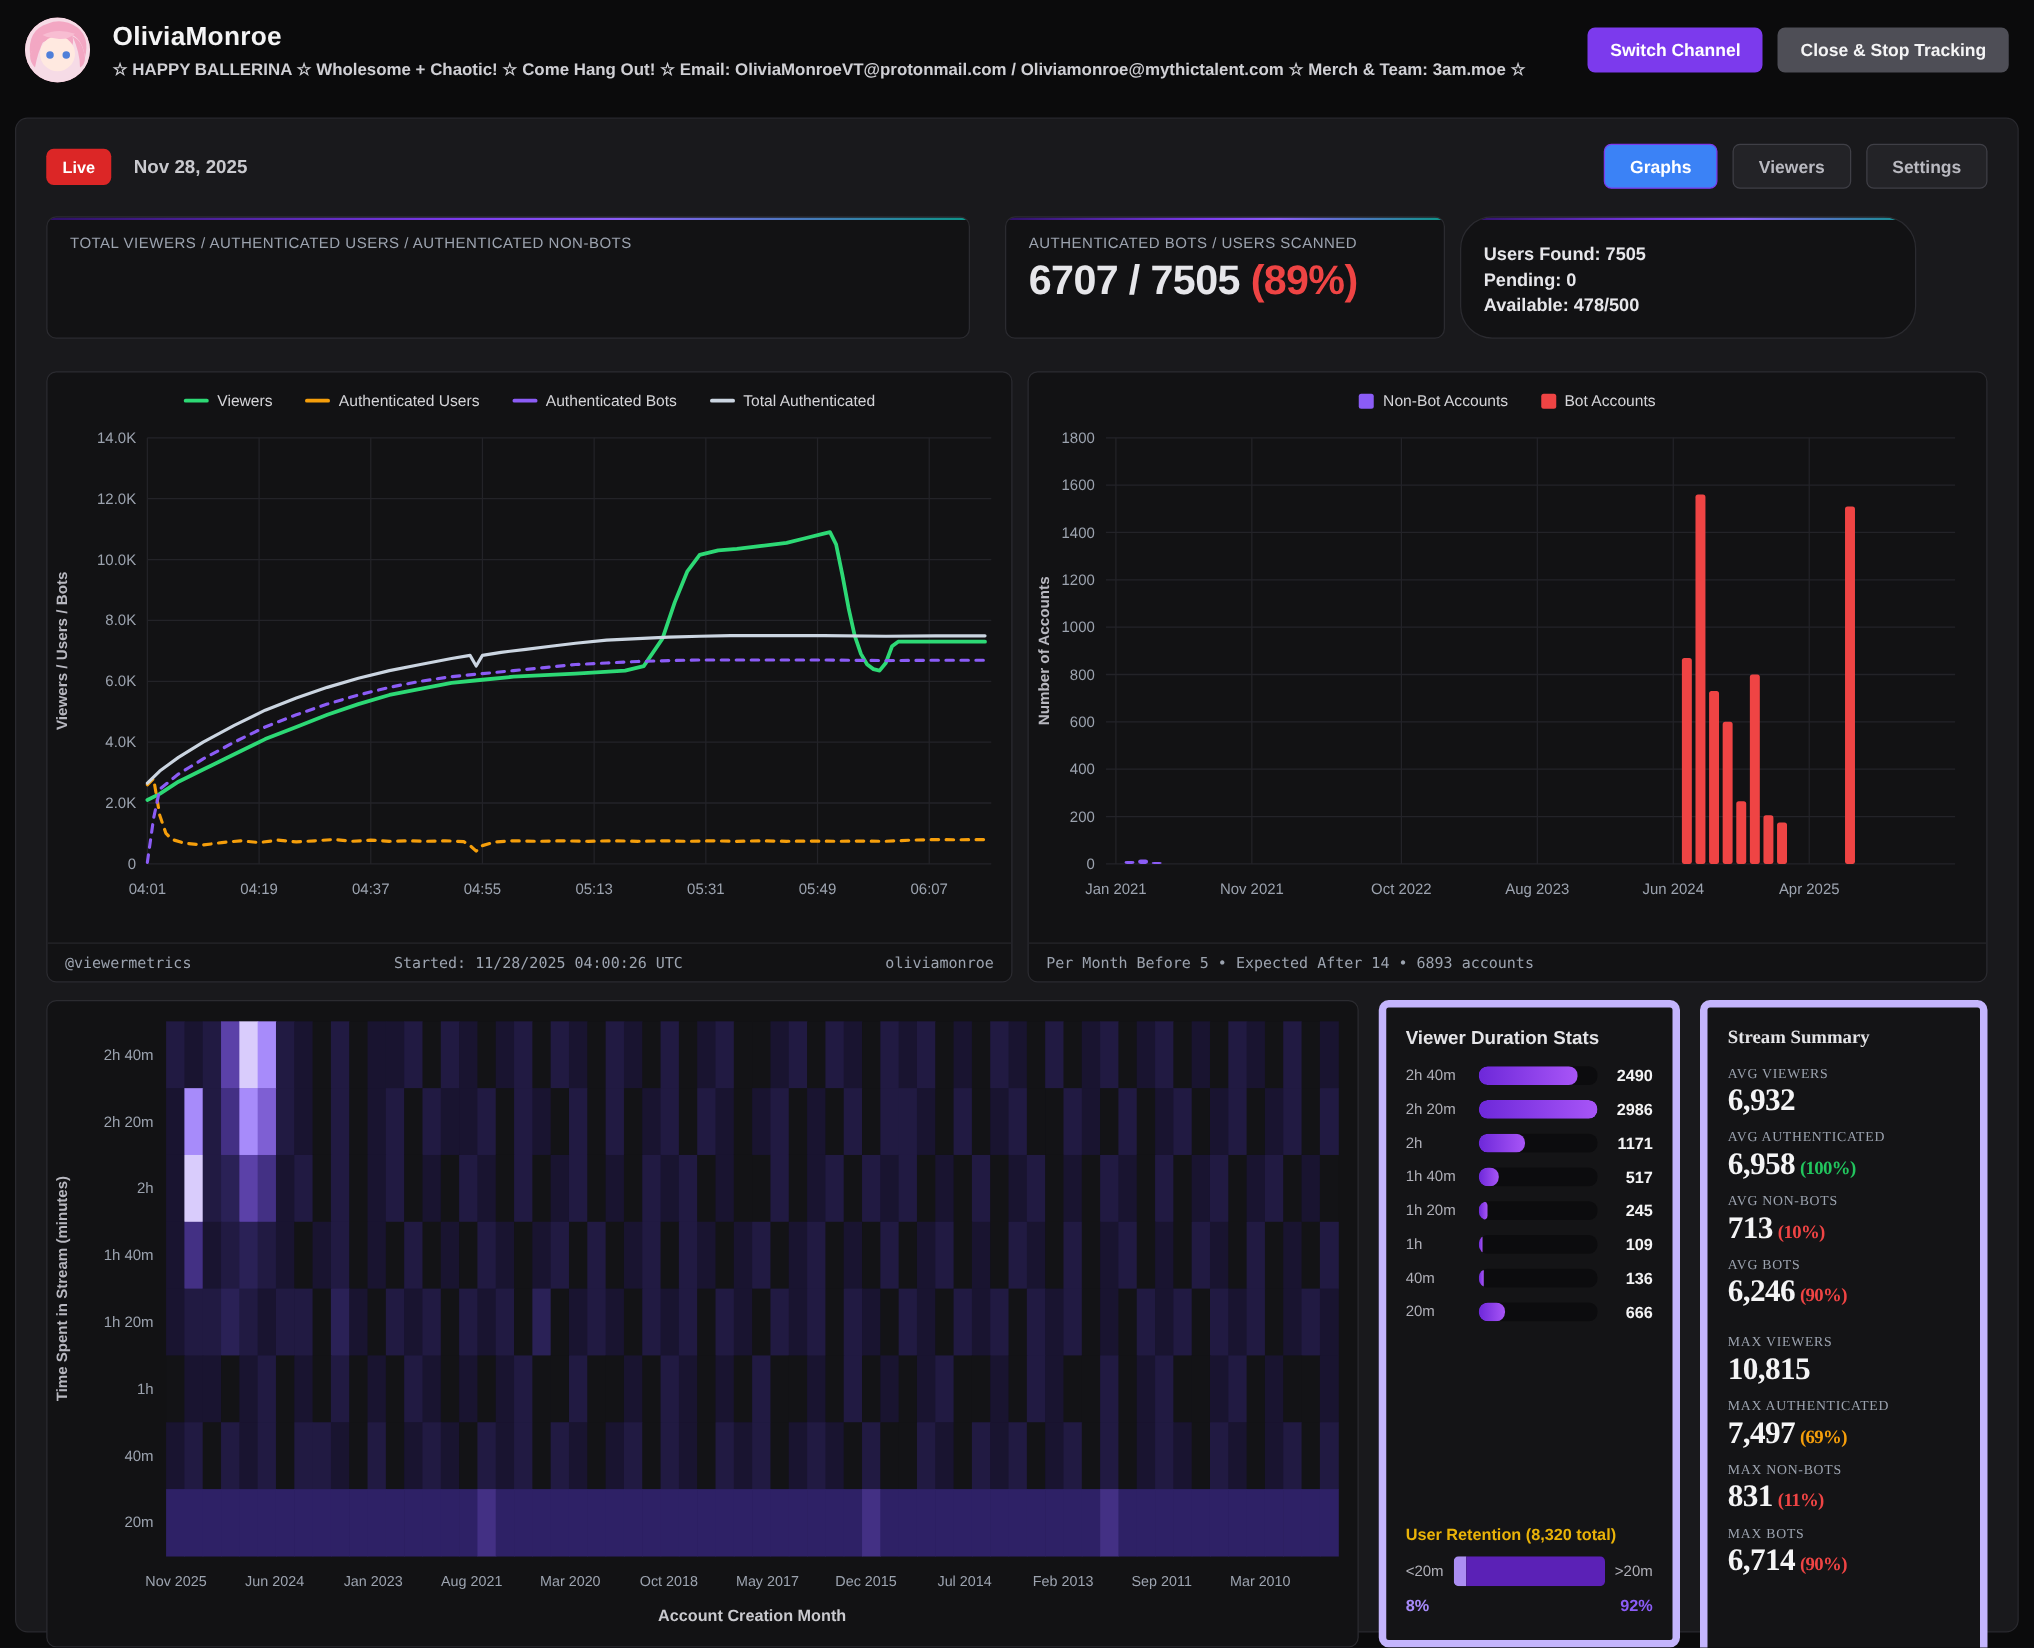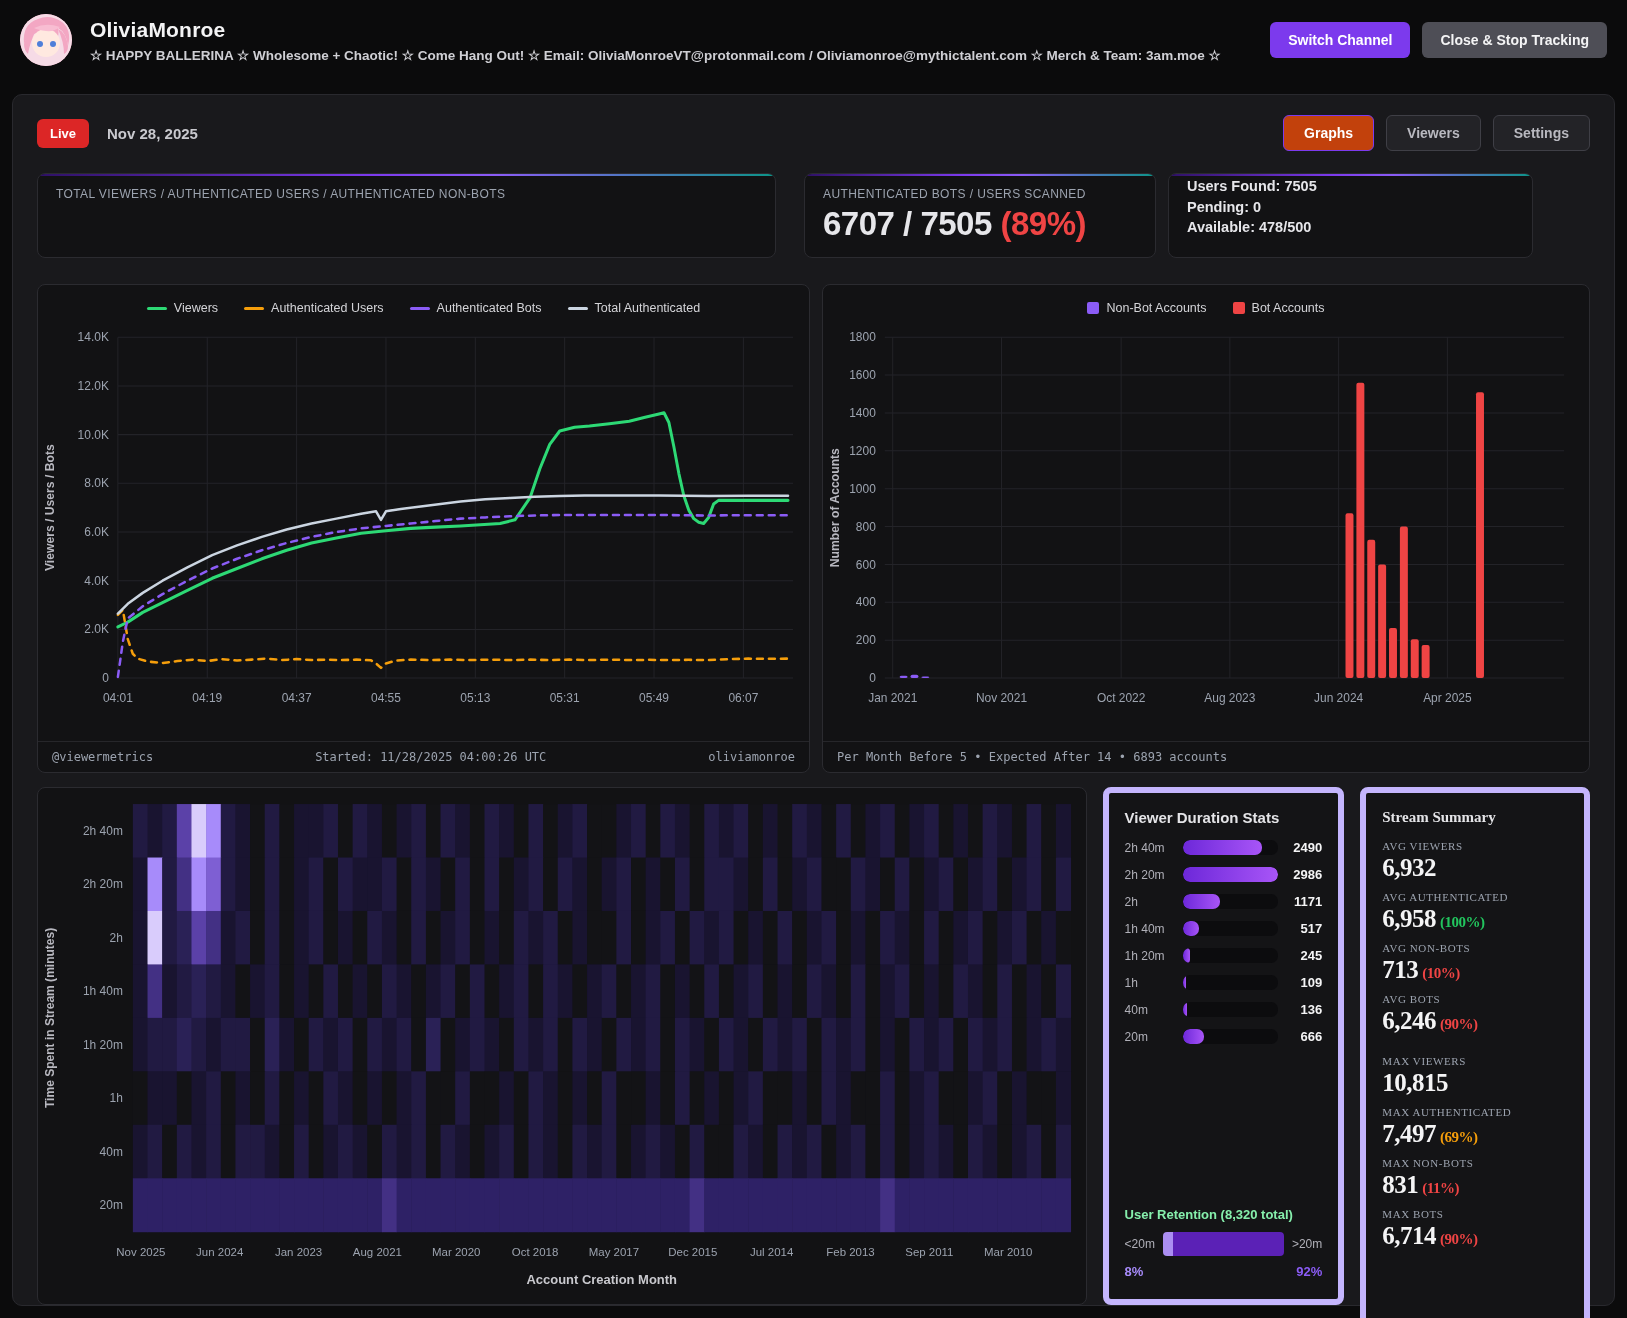--- a/index.html
+++ b/index.html
@@ -21,31 +21,31 @@
   
   .panel { position:absolute; left:12px; top:94px; width:1603px; height:1212px;
     background:#19191c; border:1px solid #29292e; border-radius:10px; padding:20px 24px; }
 
   .toolbar { display:flex; align-items:center; margin-bottom:22px; }
   .live-badge { background:#dc2626; color:#fff; font-size:13px; font-weight:700; padding:7px 13px; border-radius:6px; }
   .date { margin-left:18px; font-size:15px; font-weight:700; color:#c9c9ce; }
   .tabs { margin-left:auto; display:flex; gap:12px; }
   .tab { font-family:inherit; font-size:14px; font-weight:600; padding:9px 20px; border-radius:6px;
     background:#232327; border:1px solid #3f3f46; color:#b9b9c0; cursor:pointer; }
-  .tab.active { background:#c2410c; border-color:#7c3aed; color:#fff; }
+  .tab.active { background:#3b82f6; border-color:#7c3aed; color:#fff; }
 
   
   .stats-row { display:flex; margin-bottom:26px; }
   .stat-card { position:relative; background:#121214; border:1px solid #2b2b30; border-radius:8px;
     padding:13px 18px 14px; overflow:hidden; }
   .stat-card::before { content:""; position:absolute; left:0; top:0; right:0; height:2px;
     background:linear-gradient(90deg,#2e1065 0%,#7c3aed 45%,#8b5cf6 62%,#0d9488 100%); }
   .stat-card.wide { flex:0 0 739px; }
   .stat-card.mid { flex:0 0 352px; margin-left:28px; }
-  .stat-card.small { flex:0 0 365px; margin-left:12px; padding-top:2px; }
+  .stat-card.small { flex:0 0 365px; margin-left:12px; padding-top:20px;border-radius:26px; }
   .stat-label { font-size:12px; color:#9ca3af; letter-spacing:.4px; margin-bottom:4px; }
   .stat-value { font-size:33px; font-weight:800; color:#e6e6ea; letter-spacing:-.5px; white-space:nowrap; }
   .scan-line { font-size:14.5px; font-weight:600; color:#e6e6ea; line-height:1.42; }
 
   
   .charts-row { display:flex; gap:12px; margin-bottom:14px; }
   .chart-card { background:#121214; border:1px solid #2b2b30; border-radius:8px; display:flex; flex-direction:column; overflow:hidden; }
   .line-card { width:774px; height:489px; }
   .bar-card { width:769px; height:489px; }
   .legend { display:flex; justify-content:center; align-items:center; gap:26px; padding:12px 0 2px; height:36px; }
@@ -65,21 +65,21 @@
   .summary-card { width:230px; height:598px;font-family:Liberation Serif, serif; }
   .side-title { font-size:15px; font-weight:700; color:#e4e4e7; margin-bottom:14px; }
 
   .dur-row { display:flex; align-items:center; margin-bottom:12px; }
   .dur-label { flex:0 0 58px; font-size:12px; color:#b0b0b8; }
   .dur-track { flex:1; height:15px; background:#0c0c0e; border-radius:7px; overflow:hidden; }
   .dur-fill { height:100%; border-radius:7px; background:linear-gradient(90deg,#6d28d9,#a855f7); }
   .dur-value { flex:0 0 44px; text-align:right; font-size:13px; font-weight:700; color:#f4f4f5; }
 
   .retention { margin-top:auto; padding-bottom:4px; }
-  .ret-title { font-size:13px; font-weight:600; color:#86efac; margin-bottom:10px; }
+  .ret-title { font-size:13px; font-weight:600; color:#eab308; margin-bottom:10px; }
   .ret-bar-row { display:flex; align-items:center; gap:8px; }
   .ret-side { font-size:12px; color:#b0b0b8; }
   .ret-bar { flex:1; height:24px; border-radius:4px; overflow:hidden; display:flex; background:#0c0c0e; }
   .ret-left { background:#ab8ef2; height:100%; }
   .ret-right { background:#5b21b6; height:100%; }
   .ret-pcts { display:flex; justify-content:space-between; margin-top:8px; font-size:13px; font-weight:700; }
 
   .sum-item { margin-bottom:9px; }
   .sum-item.gap { margin-top:20px; }
   .sum-label { font-size:11px; color:#9ca3af; letter-spacing:.6px; margin-bottom:2px; }

